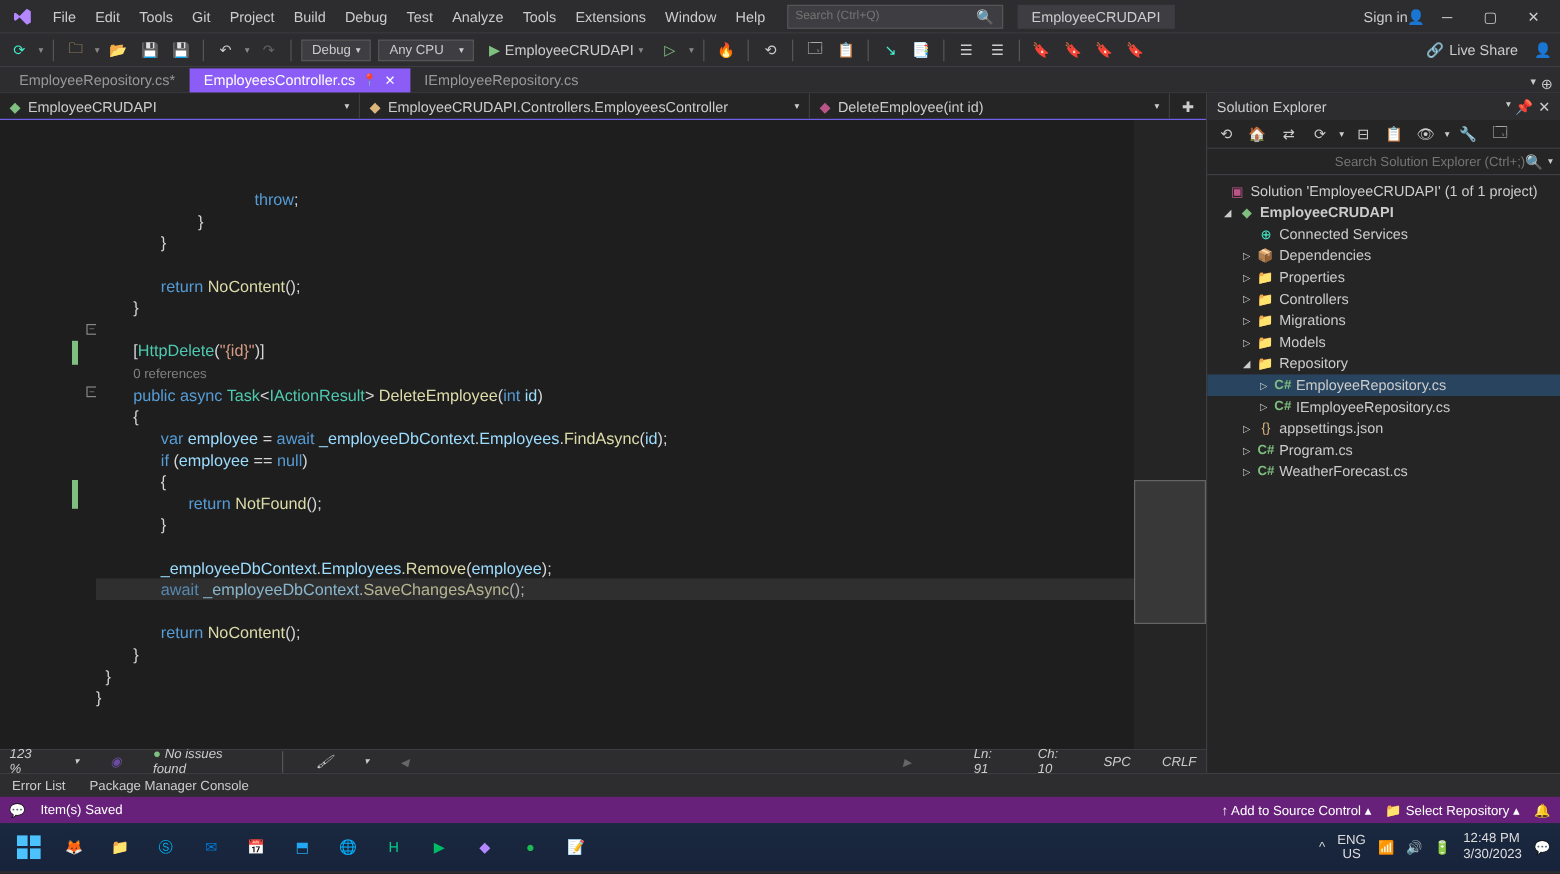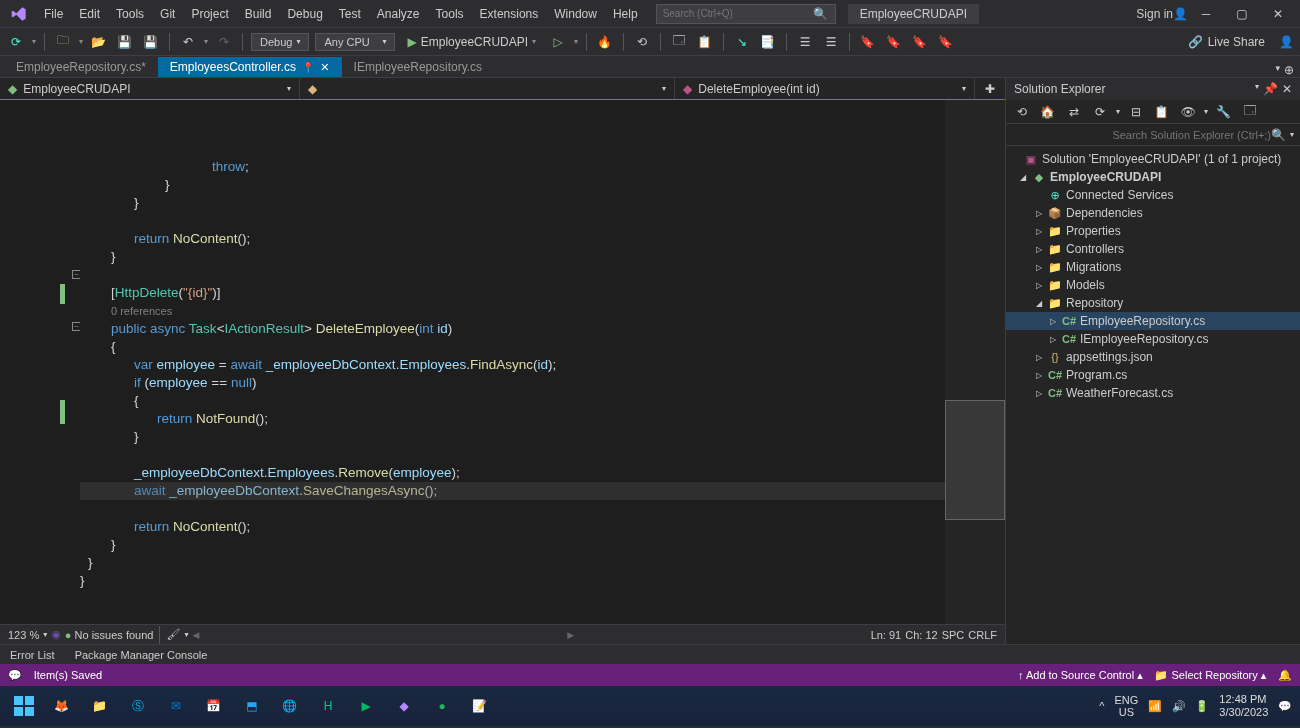--- a/index.html
+++ b/index.html
@@ -16,40 +16,40 @@
 
 .toolbar { height: 28px; background: #2d2d30; display: flex; align-items: center; padding: 2px 6px; gap: 6px; border-bottom: 1px solid #3e3e42; }
 .tb-btn { width: 20px; height: 20px; display: flex; align-items: center; justify-content: center; cursor: pointer; color: #ccc; }
 .tb-sep { width: 1px; height: 18px; background: #555; margin: 0 2px; }
 .tb-dd { background: #3e3e42; padding: 2px 8px; display: flex; align-items: center; gap: 4px; font-size: 11px; border: 1px solid #555; }
 .tb-run { color: #7fbf7f; display: flex; align-items: center; gap: 4px; padding: 2px 6px; cursor: pointer; }
 .tb-live { margin-left: auto; display: flex; align-items: center; gap: 4px; color: #ccc; cursor: pointer; }
 
 .tab-strip { height: 22px; background: #2d2d30; display: flex; align-items: flex-end; border-bottom: 1px solid #3e3e42; padding-left: 4px; }
 .file-tab { padding: 3px 12px; font-size: 12px; color: #999; cursor: pointer; display: flex; align-items: center; gap: 6px; }
-.file-tab.active { background: #0369a1; color: #fff; }
+.file-tab.active { background: #8b5cf6; color: #fff; }
 .file-tab .pin { font-size: 10px; }
 .file-tab .close { font-size: 11px; }
 .tab-right { margin-left: auto; display: flex; gap: 4px; padding-right: 6px; }
 
 .main-row { display: flex; height: 566px; }
 .editor-col { flex: 1; display: flex; flex-direction: column; background: #1e1e1e; }
 .nav-bar { height: 22px; background: #252526; display: flex; border-bottom: 1px solid #7160e8; }
 .nav-dd { flex: 1; padding: 2px 8px; display: flex; align-items: center; gap: 6px; font-size: 12px; color: #ccc; border-right: 1px solid #3e3e42; }
 .nav-dd .chev { margin-left: auto; }
 .editor-wrap { flex: 1; display: flex; position: relative; }
 .gutter { width: 80px; background: #1e1e1e; position: relative; }
 .gutter-mark { position: absolute; left: 60px; width: 5px; background: #7fbf7f; }
 .fold { position: absolute; left: 72px; width: 9px; height: 9px; border: 1px solid #888; display: flex; align-items: center; justify-content: center; font-size: 8px; color: #888; }
 .code-area { flex: 1; background: #1e1e1e; color: #ccc; font-family: Consolas, 'Courier New', monospace; font-size: 13.5px; line-height: 18px; padding: 4px 0 4px 0; overflow: hidden; white-space: pre; position: relative; }
 .code-area .hl-line { position: absolute; left: 0; right: 0; height: 18px; background: rgba(90,90,90,0.3); }
 .minimap { width: 60px; background: #252526; position: relative; }
 .mm-view { position: absolute; left: 0; right: 0; height: 120px; top: 300px; background: rgba(200,200,200,0.12); border: 1px solid #666; }
 
-.status-editor { height: 20px; background: #2d2d30; display: flex; align-items: center; padding: 0 8px; gap: 4px; font-size: 11px; color: #ccc; border-top: 1px solid #3e3e42; }
+.status-editor { height: 20px; background: #2d2d30; display: flex; align-items: center; padding: 0 8px; gap: 26px; font-size: 11px; color: #ccc; border-top: 1px solid #3e3e42; font-style: italic; }
 .status-editor .sep { flex: 1; }
 .scroll-track { height: 12px; background: #3e3e42; display: flex; align-items: center; margin: 0 80px 0 280px; position: relative; }
 .scroll-thumb { position: absolute; left: 0; width: 55%; height: 100%; background: #686868; }
 
 .sln-panel { width: 295px; background: #252526; display: flex; flex-direction: column; border-left: 1px solid #3e3e42; }
 .panel-title { height: 22px; background: #2d2d30; padding: 3px 8px; font-size: 12px; color: #ccc; display: flex; align-items: center; }
 .panel-title .right { margin-left: auto; display: flex; gap: 4px; }
 .sln-toolbar { height: 24px; display: flex; align-items: center; padding: 2px 6px; gap: 6px; border-bottom: 1px solid #3e3e42; }
 .sln-search { height: 22px; padding: 2px 6px; border-bottom: 1px solid #3e3e42; display: flex; align-items: center; }
 .sln-search input { background: transparent; border: none; color: #999; font-size: 11px; flex: 1; outline: none; text-align: right; }
@@ -192,20 +192,21 @@
 <div class="main-row">
   <div class="editor-col">
     <div class="nav-bar">
       <div class="nav-dd" style="flex:0 0 300px">
         <span style="color:#7fbf7f">◆</span>
         <span>EmployeeCRUDAPI</span>
           <span class="chev" style="font-size:8px">▾</span>
       </div>
       <div class="nav-dd">
         <span style="color:#dcb67a">◆</span>
+        <span>EmployeeCRUDAPI.Controllers.EmployeesController</span>
           <span class="chev" style="font-size:8px">▾</span>
       </div>
       <div class="nav-dd" style="flex:0 0 300px">
         <span style="color:#b58">◆</span>
         <span>DeleteEmployee(int id)</span>
           <span class="chev" style="font-size:8px">▾</span>
       </div>
       <div style="width:30px;display:flex;align-items:center;justify-content:center">
         <span>✚</span>
       </div>
@@ -232,21 +233,21 @@
       <div class="tb-sep"></div>
       <span>🖌</span>
       <span style="font-size:8px">▾</span>
       <span style="font-size:9px;color:#666">◀</span>
       <div class="scroll-track">
           <div class="scroll-thumb"></div>
         </div>
       <span style="font-size:9px;color:#666">▶</span>
       <span class="sep"></span>
       <span>Ln: 91</span>
-      <span>Ch: 12</span>
+      <span>Ch: 10</span>
       <span>SPC</span>
       <span>CRLF</span>
     </div>
   </div>
 
   <div class="sln-panel">
     <div class="panel-title">
       <span>Solution Explorer</span>
       <div class="right">
         <span style="font-size:8px">▾</span>

